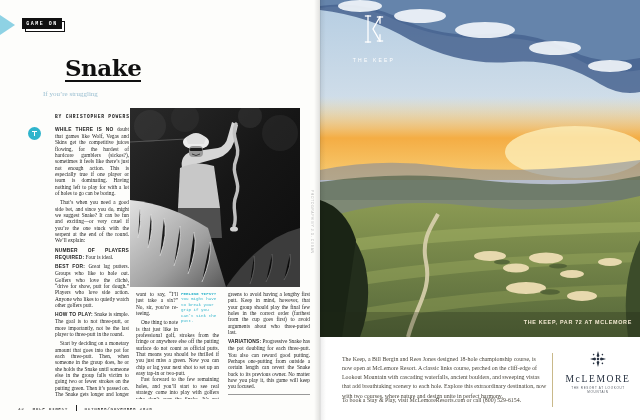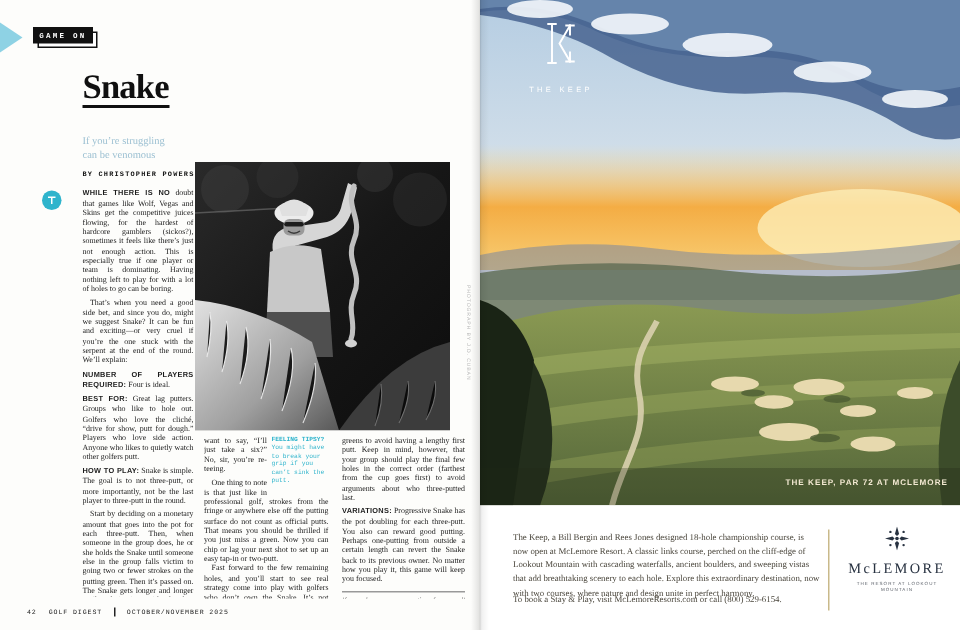--- a/index.html
+++ b/index.html
@@ -17,21 +17,21 @@
   .gameon{position:absolute;left:22px;top:18px;width:40px;height:11px;}
   .gameon .outline{position:absolute;left:3px;top:3px;width:40px;height:11px;
     border:1px solid #111;background:#fff;}
   .gameon .chip{position:absolute;left:0;top:0;width:40px;height:11px;background:#111;
     color:#fff;font-family:"Liberation Mono",monospace;font-size:5px;font-weight:bold;
     letter-spacing:1.5px;display:flex;align-items:center;justify-content:center;}
   .headline{position:absolute;left:55px;top:46px;line-height:1.0;
     font-family:"DejaVu Serif",serif;font-weight:bold;color:#101010;font-size:23px;
     letter-spacing:-0.5px;}
   .headline span{display:inline-block;border-bottom:2px solid #101010;padding-bottom:1px;margin-bottom:2px;}
-  .deck{position:absolute;left:55px;top:90px;width:130px;color:#9cc0d2;
+  .deck{position:absolute;left:43px;top:90px;width:130px;color:#9cc0d2;
     font-size:7px;line-height:1.25;}
   .byline{position:absolute;left:55px;top:114px;font-family:"Liberation Mono",monospace;
     font-size:4.6px;font-weight:bold;letter-spacing:0.8px;color:#111;}
   .tee-badge{position:absolute;left:28px;top:127px;width:13px;height:13px;border-radius:50%;
     background:#2fb4cc;display:flex;align-items:center;justify-content:center;}
   .tee-badge .tee{width:5px;height:6px;position:relative;}
   .tee-badge .tee:before{content:"";position:absolute;left:0;top:0;width:5px;height:1.4px;background:#fff;}
   .tee-badge .tee:after{content:"";position:absolute;left:1.8px;top:1.4px;width:1.4px;height:4.4px;background:#fff;}
 
   .col{position:absolute;top:126px;width:74px;font-size:5.3px;line-height:1.2;
@@ -86,27 +86,26 @@
 
   <div class="page page-left">
 
     <div class="corner-triangle"></div>
 
     <div class="gameon">
       <span class="outline"></span>
       <span class="chip">GAME ON</span>
     </div>
 
-    <h1 class="headline" style="margin:0;font-family:Liberation Serif, serif;">
+    <h1 class="headline" style="margin:10px;">
       <span>Snake</span><br>
     </h1>
 
     <div class="deck">
       <span style="display:block">If you’re struggling</span>
-      <span style="display:block">can be venomous</span>
     </div>
 
     <div class="byline">BY CHRISTOPHER POWERS</div>
 
     <div class="tee-badge">
         <span class="tee"></span>
       </div>
 
     <div class="col col1">
       <p><b class="lab">WHILE THERE IS NO</b>

